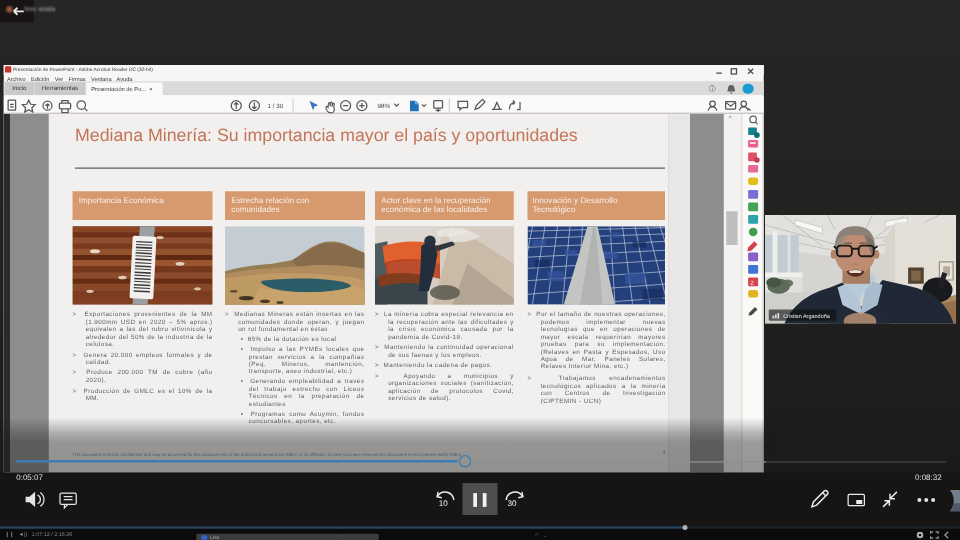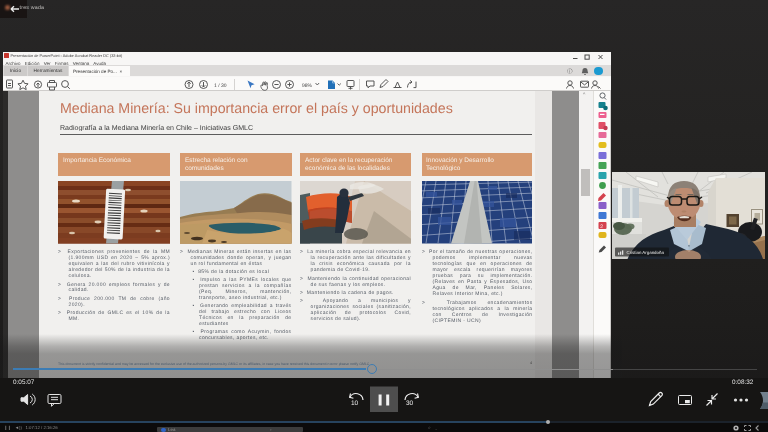--- a/index.html
+++ b/index.html
@@ -125,24 +125,21 @@
             <text x="3.2" y="136" font-size="5" fill="#fff">2</text>
           <rect x="1.5" y="140" width="8" height="6" rx="2" fill="#e0b41c"></rect>
           <path d="M2.5 158l4.5-4.5 2 2-4.5 4.5-2.8.6z" fill="#4a4a4a"></path>
         </g>
       </svg>
 
       <div class="abs" style="left:36px;top:0;width:496px;height:286.5px;background:#f1f0ee;"></div>
     </div>
   </div>
 
-  <div class="abs" style="left:60px;top:101.3px;font-size:14.2px;color:#c4755a;white-space:nowrap;">Mediana Minería: Su importancia error el país y oportunidades</div>
-  <div class="abs" style="left:60px;top:122.5px;width:480px;">
-      <div class="sc" style="font-size:14.1px;color:#3c3c3c;white-space:nowrap;width:960px;">Radiografía a la Mediana Minería en Chile – Iniciativas GMLC</div>
-    </div>
+  <div class="abs" style="left:60px;top:101.3px;font-size:14.2px;color:#c4755a;white-space:nowrap;">Mediana Minería: Su importancia mayor el país y oportunidades</div>
   <div class="abs" style="left:60px;top:133.8px;width:472px;height:1px;background:#5c5c5c;"></div>
 
   <div class="abs" style="left:58.3px;top:153.3px;width:112px;height:22.4px;background:#d79a6f;"></div>
   <div class="abs" style="left:180px;top:153.3px;width:111.5px;height:22.4px;background:#d79a6f;"></div>
   <div class="abs" style="left:300.3px;top:153.3px;width:111.2px;height:22.4px;background:#d79a6f;"></div>
   <div class="abs" style="left:421.5px;top:153.3px;width:110.5px;height:22.4px;background:#d79a6f;"></div>
   <div class="abs" style="left:63px;top:156px;width:110px;">
       <div class="sc" style="width:210px;font-size:13px;line-height:15px;color:#f6efe8;">Importancia Económica</div>
     </div>
   <div class="abs" style="left:184.7px;top:156px;width:110px;">

